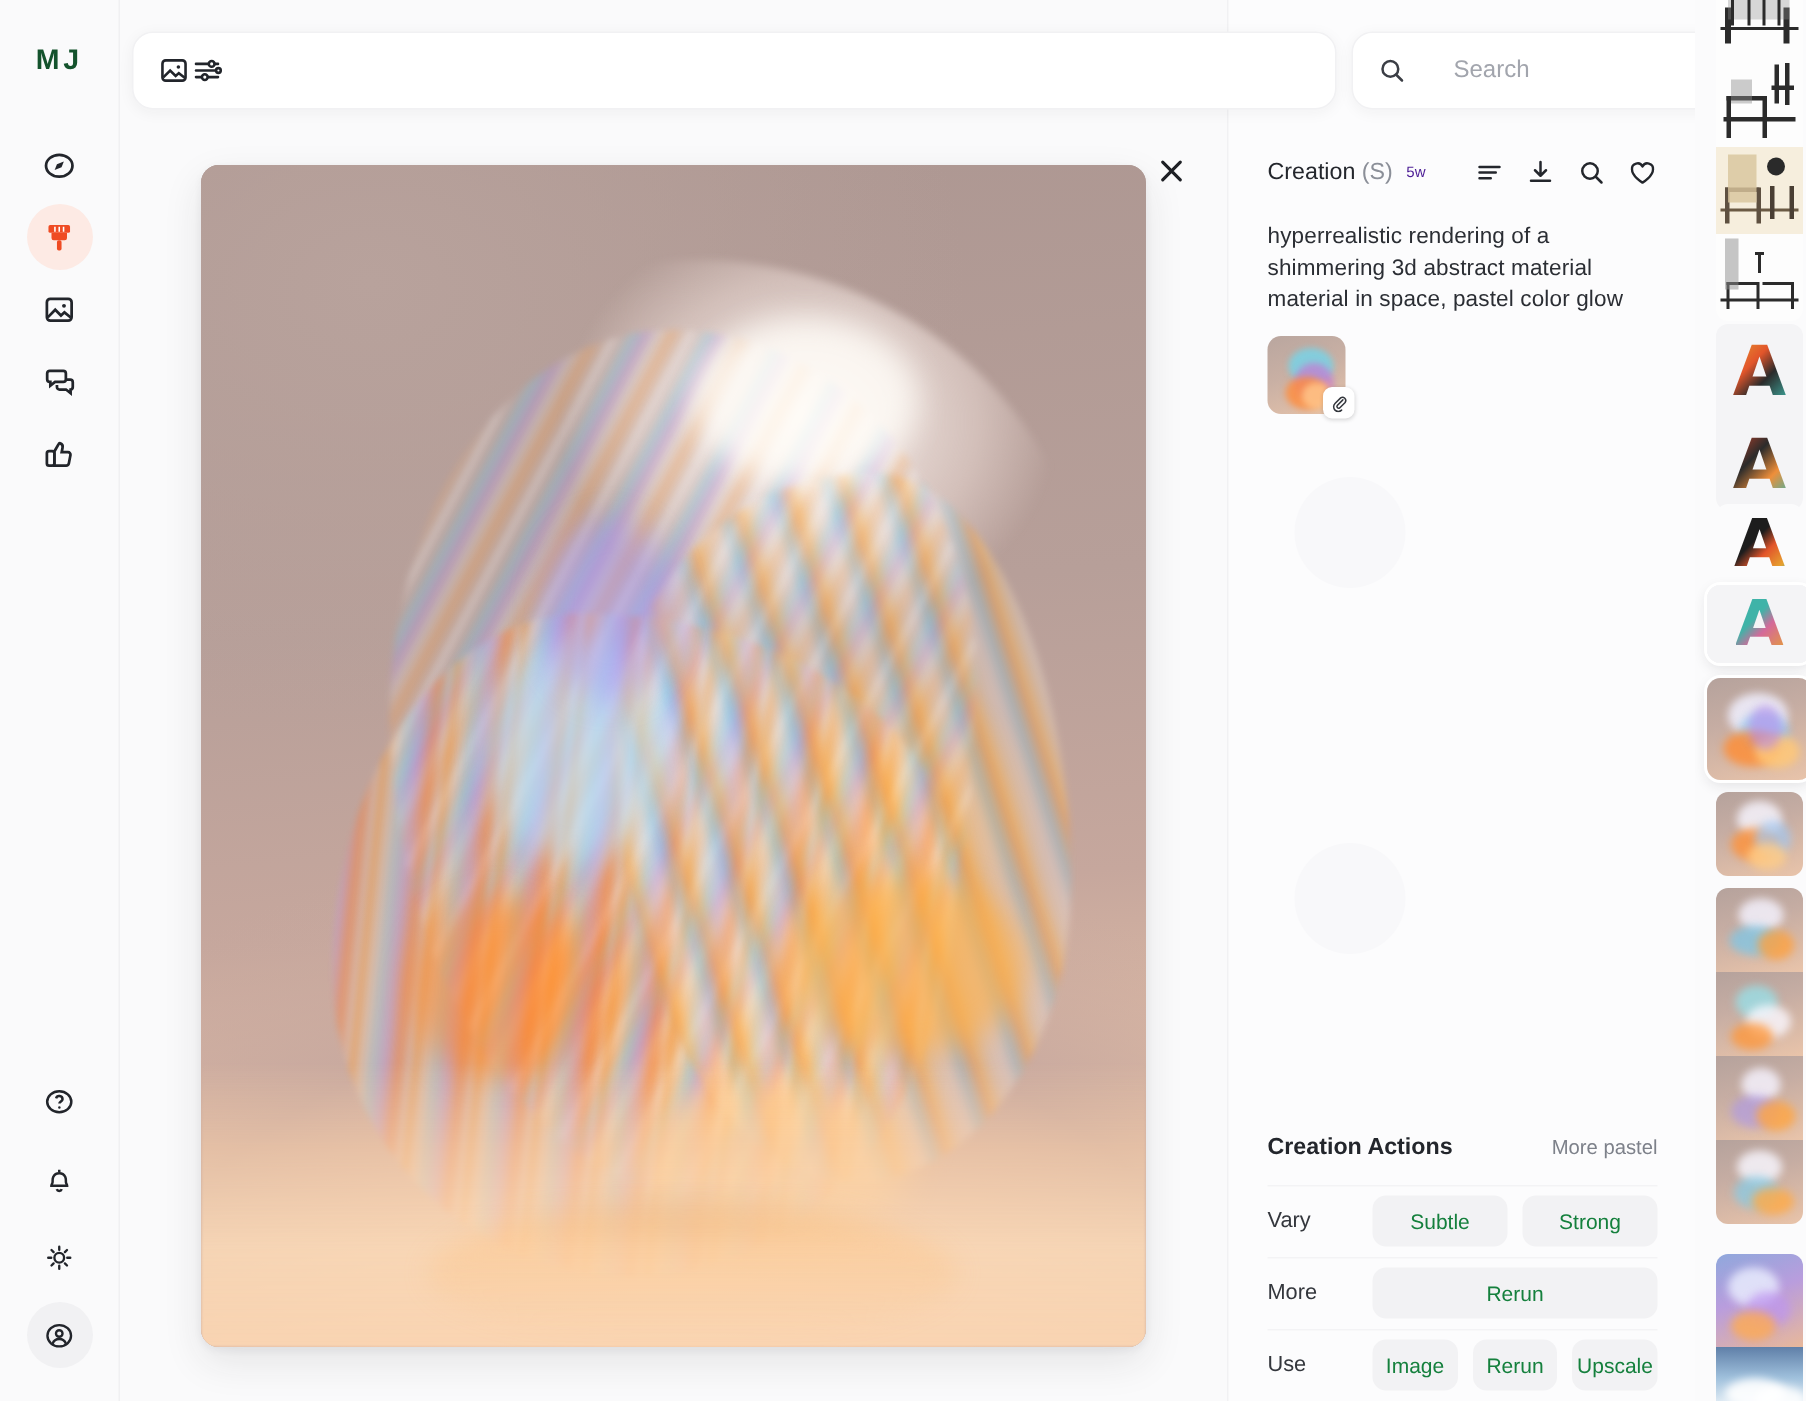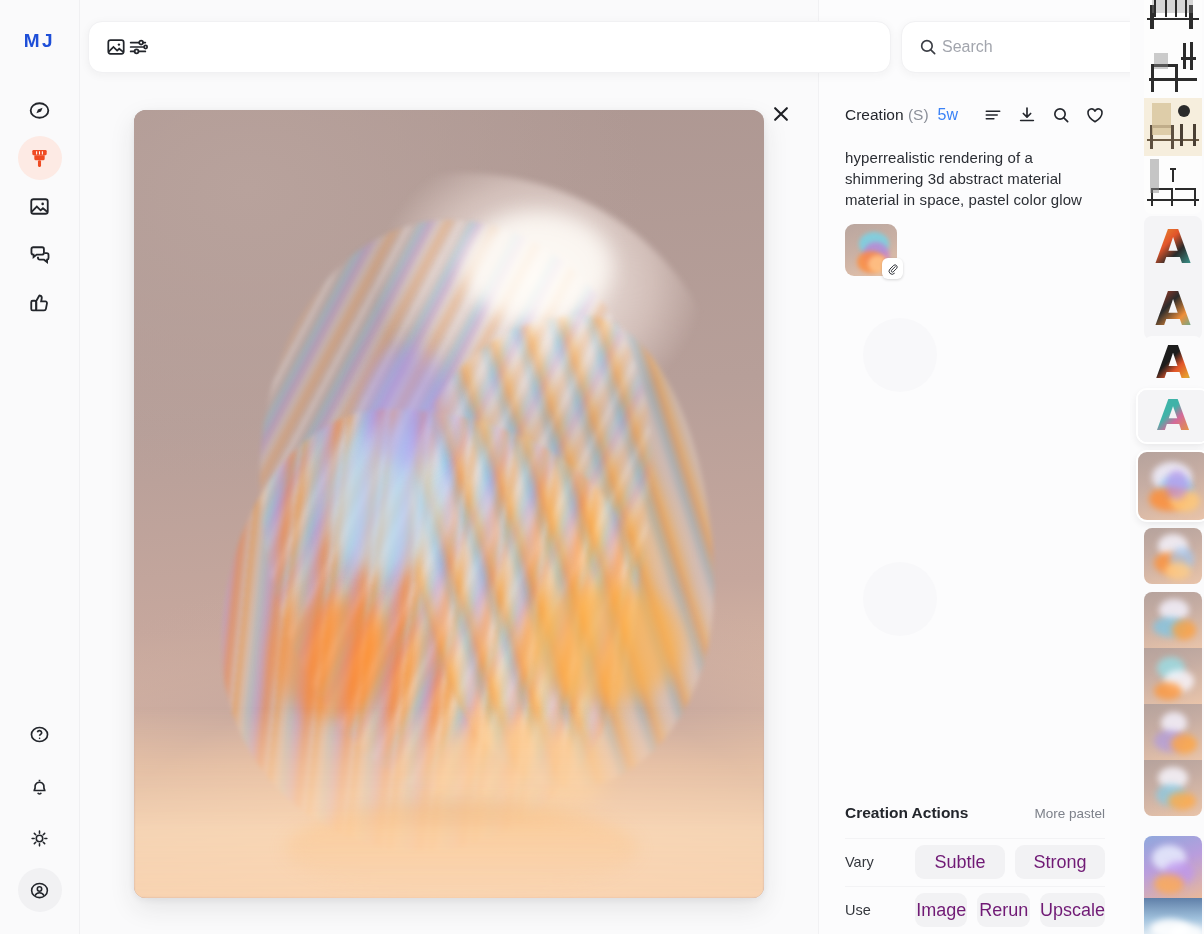--- a/index.html
+++ b/index.html
@@ -15,21 +15,21 @@
   
   #rail {
     position: absolute; left: 0; top: 0; width: 80px; height: 934px;
     background: #fafafb;
     border-right: 1px solid #f0f0f2;
     display: flex; flex-direction: column; align-items: center;
     z-index: 40;
   }
   #brand {
     margin-top: 30px; font-size: 19px; letter-spacing: 2.5px;
-    font-weight: 700; color: #1d4ed8;
+    font-weight: 700; color: #14532d;
   }
   .rail-group { display: flex; flex-direction: column; align-items: center; }
   #rail-top { margin-top: 36px; gap: 4px; }
   #rail-bottom { margin-top: auto; margin-bottom: 22px; gap: 8px; }
   .rail-btn {
     width: 44px; height: 44px; border-radius: 50%;
     display: flex; align-items: center; justify-content: center;
     cursor: pointer; position: relative;
   }
   .rail-btn svg { width: 23px; height: 23px; display: block; }
@@ -66,21 +66,21 @@
     position: absolute; left: 821px; top: 21px; width: 283px; height: 52px;
     background: #ffffff; border-radius: 14px;
     border: 1px solid #f1f1f3;
     box-shadow: 0 2px 10px rgba(30,32,40,.05);
     display: flex; align-items: center; padding: 0 16px;
   }
   #search-box .lead-icon { width: 20px; height: 20px; color: #3b3e45; flex: 0 0 auto; }
   #search-input {
     flex: 1; border: 0; outline: 0; background: transparent;
     font-family: "Liberation Sans", sans-serif;
-    font-size: 16px; color: #23262c; margin-left: 4px;
+    font-size: 16px; color: #23262c; margin-left: 31px;
   }
   #search-input::placeholder { color: #a2a5ad; }
 
   
   #canvas {
     position: absolute; left: 80px; top: 0; width: 738px; height: 934px;
     background: #fafafb;
   }
   #close-btn {
     position: absolute; right: 26px; top: 103px;
@@ -135,21 +135,21 @@
   .ghost-circle {
     position: absolute; border-radius: 50%;
     background: #f8f8fa;
     pointer-events: none;
   }
   #panel-head {
     display: flex; align-items: center; margin-top: 103px; height: 24px;
   }
   #panel-title { font-size: 15.5px; color: #24272d; font-weight: 400; white-space: nowrap; }
   #panel-title .sz { color: #8b8f98; }
-  #panel-age { font-size: 16px; color: #3b82f6; margin-left: 9px; }
+  #panel-age { font-size: 10px; color: #4c1d95; margin-left: 9px; }
   #panel-actions { margin-left: auto; display: flex; align-items: center; gap: 14px; }
   #panel-actions .pa { width: 20px; height: 20px; color: #23262c; cursor: pointer; display:block; }
 
   #prompt-text {
     margin-top: 20px;
     font-size: 15px; line-height: 21px; color: #2b2e34;
     letter-spacing: .1px;
   }
   #ref-row { margin-top: 14px; display:flex; }
   #ref-thumb {
@@ -187,21 +187,21 @@
   .act-row {
     display: flex; align-items: center; gap: 10px;
     padding: 6px 0 7px 0;
     border-top: 1px solid #f3f3f5;
   }
   .act-row:first-of-type { border-top: 0; }
   .act-label { width: 60px; flex: 0 0 60px; font-size: 14.5px; color: #34373d; }
   .act-btn {
     background: #f2f2f4; border: 0; border-radius: 9px;
     height: 34px; font-family: "Liberation Sans", sans-serif;
-    font-size: 18px; color: #701a75; cursor: pointer;
+    font-size: 14px; color: #15803d; cursor: pointer;
     display:flex; align-items:center; justify-content:center;
   }
   .act-btn.grow { flex: 1; }
 
   
   #strip {
     position: absolute; right: 0; top: 0; width: 74px; height: 934px;
     background: #fbfbfc; z-index: 35; overflow: hidden;
   }
   .tgroup { position:absolute; left: 14px; width: 58px; border-radius: 8px; overflow: hidden; }
@@ -434,20 +434,24 @@
         <div id="creation-title">Creation Actions</div>
         <div id="more-options">More pastel</div>
       </div>
 
       <div class="act-row">
         <div class="act-label">Vary</div>
         <button class="act-btn grow">Subtle</button>
         <button class="act-btn grow">Strong</button>
       </div>
 
+      <div class="act-row">
+        <div class="act-label">More</div>
+        <button class="act-btn grow">Rerun</button>
+      </div>
 
       <div class="act-row">
         <div class="act-label">Use</div>
         <button class="act-btn grow">Image</button>
         <button class="act-btn grow">Rerun</button>
         <button class="act-btn grow">Upscale</button>
       </div>
     </div>
   </aside>
 

